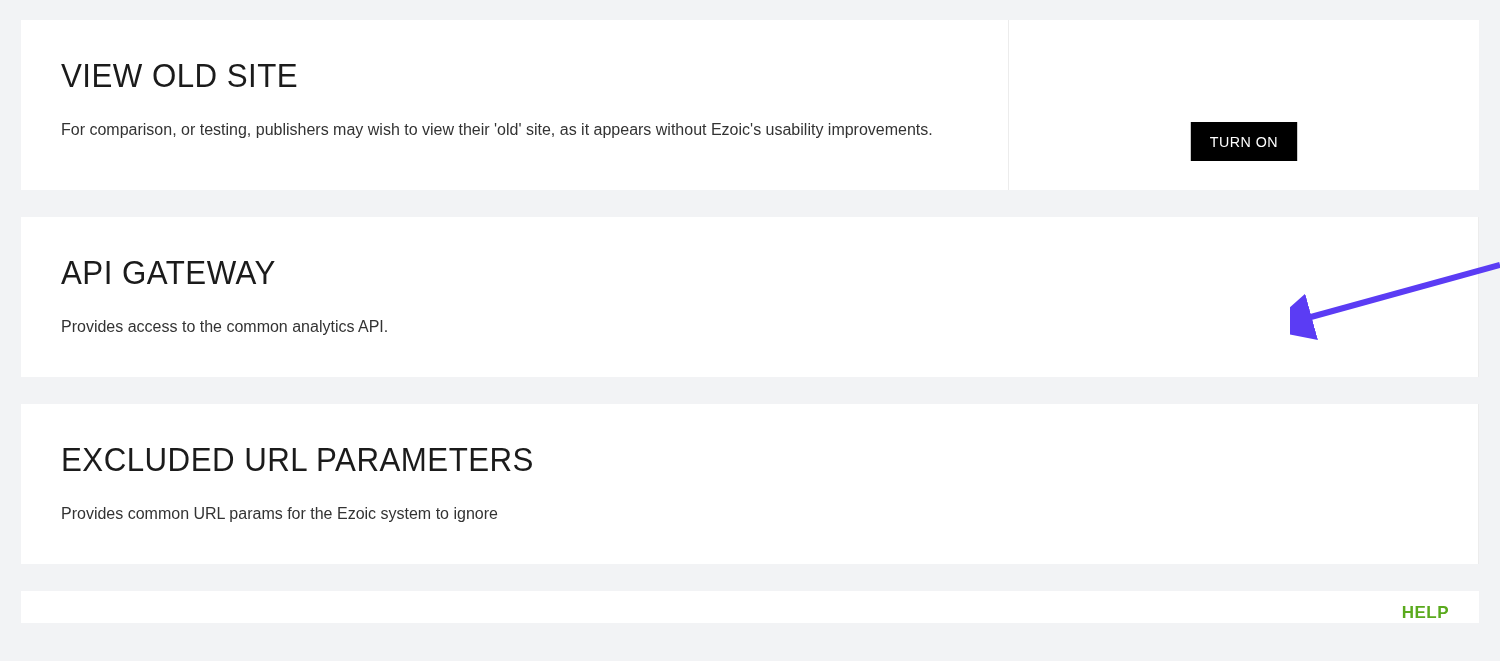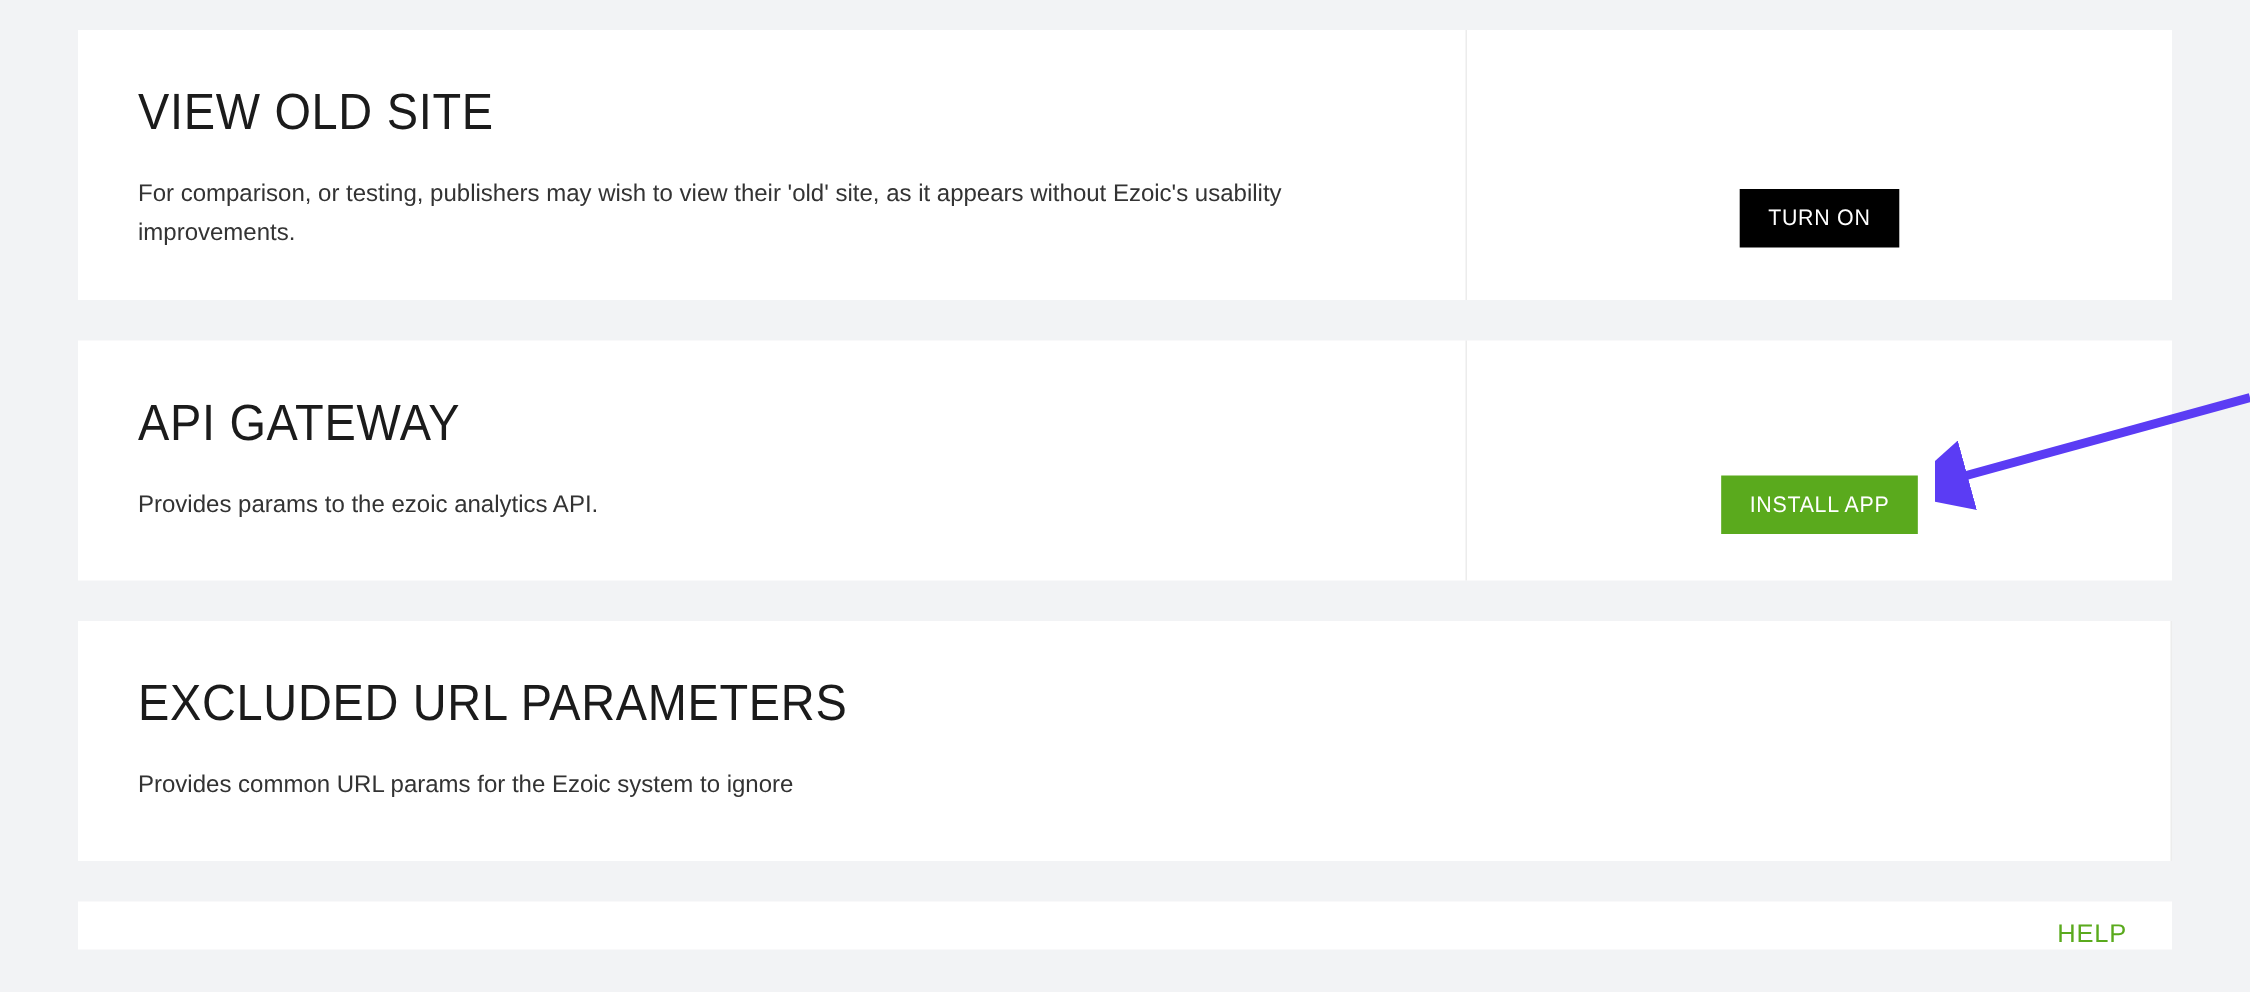--- a/index.html
+++ b/index.html
@@ -5,21 +5,21 @@
   * { box-sizing: border-box; margin: 0; padding: 0; }
   body {
     background: #f2f3f5;
     font-family: "Helvetica Neue", Arial, sans-serif;
     width: 1500px;
     height: 661px;
     position: relative;
     overflow: hidden;
   }
   .container {
-    padding: 0 52px;
+    padding: 0 21px;
     padding-top: 20px;
   }
   .card {
     background: #ffffff;
     display: flex;
     margin-bottom: 27px;
     min-height: 170px;
   }
   .card-left {
     flex: 1;
@@ -69,20 +69,21 @@
   .card.short .card-right { padding-top: 60px; }
 
   .help-bar {
     background: #ffffff;
     text-align: right;
     padding: 12px 30px 0 0;
     color: #5aaa1d;
     font-size: 17px;
     letter-spacing: 0.5px;
     font-stretch: condensed;
+    font-weight: bold;
   }
   .arrow {
     position: absolute;
     top: 255px;
     left: 1290px;
     pointer-events: none;
   }
 </style>
 </head>
 <body>
@@ -95,24 +96,21 @@
       <p class="card-desc">For comparison, or testing, publishers may wish to view their 'old' site, as it appears without Ezoic's usability improvements.</p>
     </div>
     <div class="card-right">
       <button class="btn btn-black">TURN ON</button>
     </div>
   </div>
 
   <div class="card short">
     <div class="card-left">
       <h2 class="card-title">API GATEWAY</h2>
-      <p class="card-desc">Provides params to the ezoic analytics API.</p>
-    </div>
-    <div class="card-right">
-      <button class="btn btn-green">INSTALL APP</button>
+      <p class="card-desc">Provides access to the common analytics API.</p>
     </div>
   </div>
 
   <div class="card short">
     <div class="card-left">
       <h2 class="card-title">EXCLUDED URL PARAMETERS</h2>
       <p class="card-desc">Provides common URL params for the Ezoic system to ignore</p>
     </div>
   </div>
 

